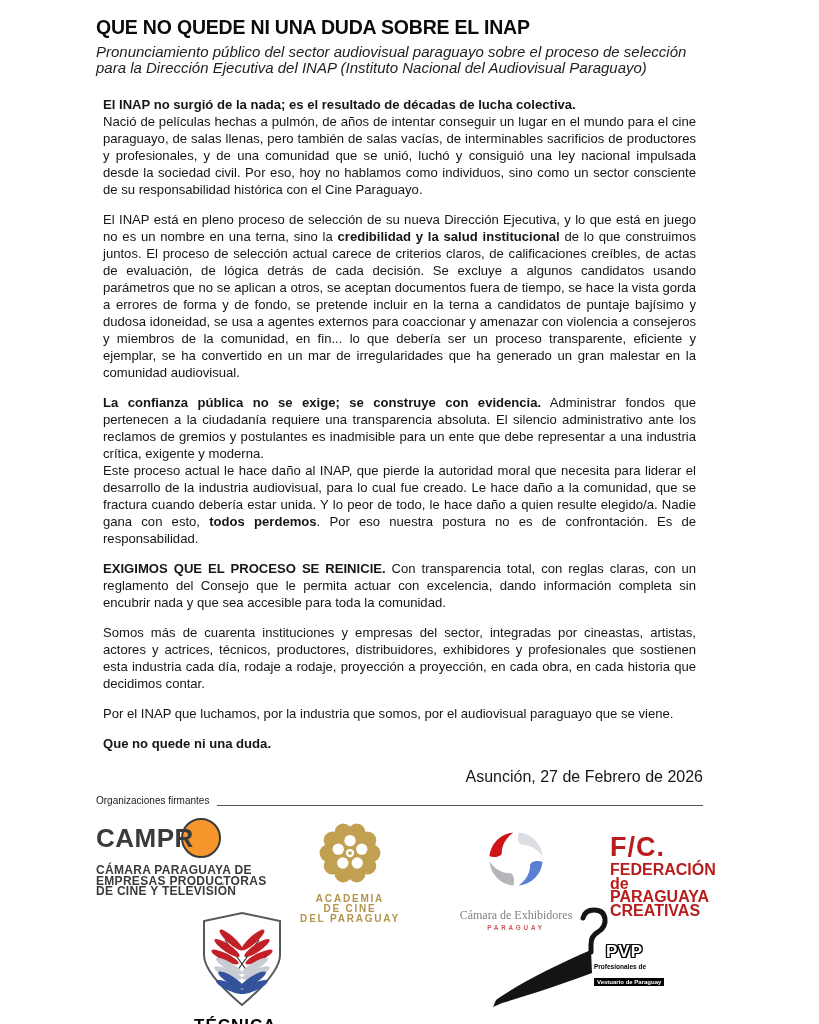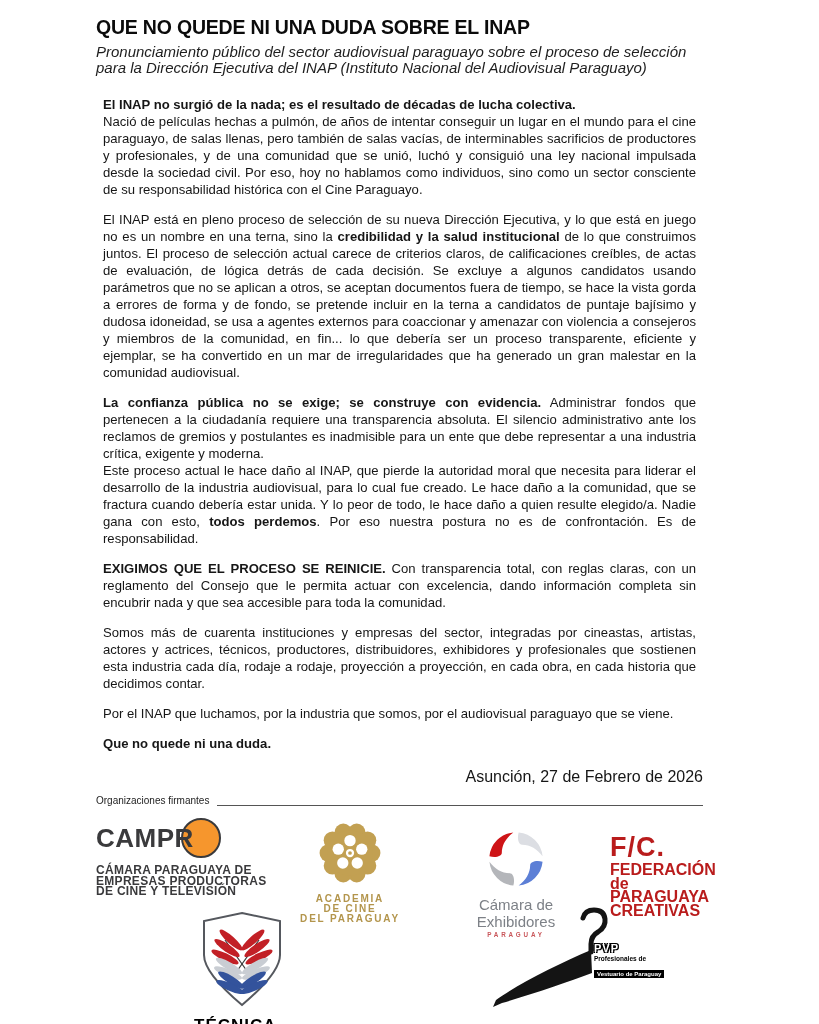--- a/index.html
+++ b/index.html
@@ -23,34 +23,34 @@
   .campro-word{display:flex;align-items:center;height:40px;}
   .campro-txt{position:relative;z-index:1;font-size:26px;font-weight:700;letter-spacing:0.5px;color:#3a3a3c;}
   .campro-o{width:36px;height:36px;border-radius:50%;background:#F6962D;border:2.5px solid #3a3a3c;
             margin-left:-13px;z-index:0;}
   .campro-tag{margin-top:7px;font-size:12px;font-weight:700;line-height:10.5px;letter-spacing:0.3px;color:#3a3a3c;}
   
   .academia{left:298px;top:2px;width:104px;text-align:center;}
   .acad-lines{margin-top:4px;font-size:10px;font-weight:700;letter-spacing:1.8px;line-height:10px;color:#B3954C;}
   
   .exhibidores{left:446px;top:10px;width:140px;text-align:center;}
-  .exh-name{margin-top:2px;font-size:15px;color:#7d8187;}
+  .exh-name{margin-top:14px;font-size:12px;color:#7d8187;font-family:Liberation Serif, serif;}
   .exh-sub{margin-top:1px;font-size:6.3px;font-weight:700;letter-spacing:2.8px;color:#c9565a;}
   
   .fic{left:610px;top:16px;width:120px;color:#b91c1c;}
   .fic-word{font-size:27px;font-weight:800;letter-spacing:1px;line-height:26px;}
   .fic-lines{margin-top:3px;font-size:16px;font-weight:700;line-height:13.5px;}
   
   .tecnica{left:194px;top:92px;width:124px;text-align:left;}
   .tec-label{margin-top:2px;font-size:17px;font-weight:800;letter-spacing:1px;color:#000;}
   
   .pvp{left:488px;top:84px;width:185px;height:118px;}
   .pvp-text{position:absolute;left:106px;top:40px;width:80px;}
-  .pvp-acronym{font-size:11px;font-weight:900;letter-spacing:1px;color:#fff;
-    text-shadow:-1.3px -1.3px 0 #000,1.3px -1.3px 0 #000,-1.3px 1.3px 0 #000,1.3px 1.3px 0 #000;}
+  .pvp-acronym{font-size:17px;font-weight:900;letter-spacing:1px;color:#fff;
+    text-shadow:-1.3px -1.3px 0 #000,1.3px -1.3px 0 #000,-1.3px 1.3px 0 #000,1.3px 1.3px 0 #000;padding-left:12px;}
   .pvp-line1{margin-top:1px;font-size:6.5px;font-weight:700;color:#000;}
   .pvp-line2{display:inline-block;margin-top:1px;font-size:6px;font-weight:700;color:#fff;background:#000;padding:1px 3px;}
 </style>
 </head>
 <body>
 
 <div class="page">
   <div class="content">
     <h1 class="title">QUE NO QUEDE NI UNA DUDA SOBRE EL INAP</h1>
     <p class="subtitle">Pronunciamiento público del sector audiovisual paraguayo sobre el proceso de selección para la Dirección Ejecutiva del INAP (Instituto Nacional del Audiovisual Paraguayo)</p>

